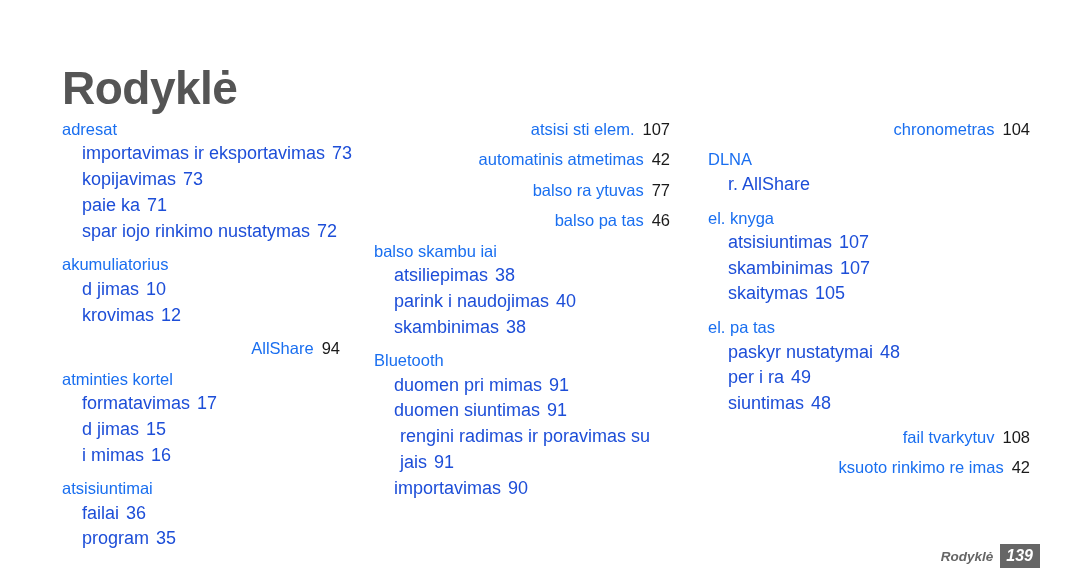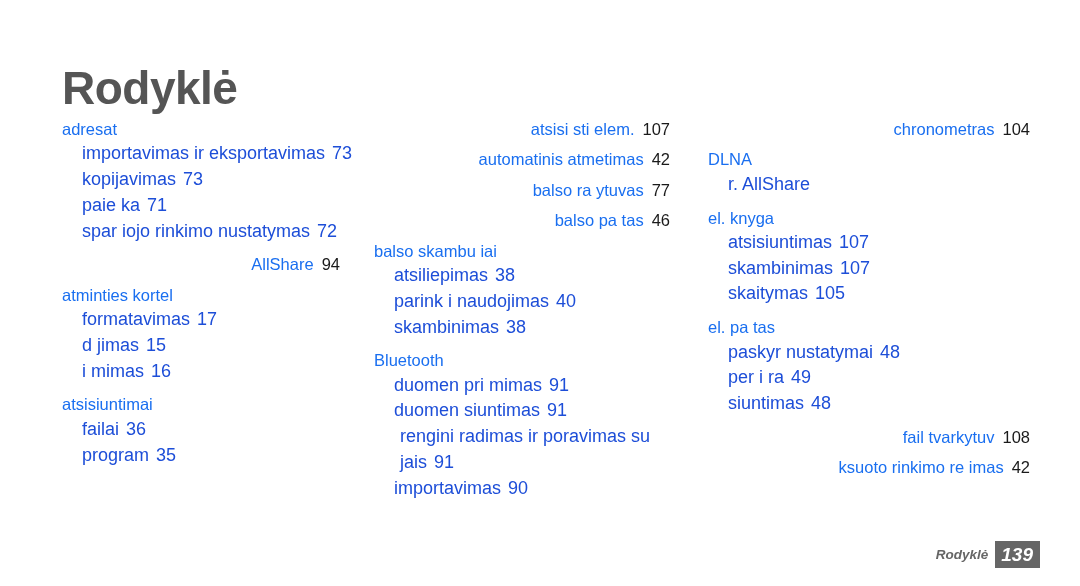--- a/index.html
+++ b/index.html
@@ -95,21 +95,21 @@
   }
   #footer-label {
     font-size: 13.5px;
     font-style: italic;
     font-weight: bold;
     color: #666666;
   }
   #footer-page {
     background: #666666;
     color: #ffffff;
-    font-size: 19px;
+    font-size: 16px;
     font-style: italic;
     font-weight: bold;
     padding: 2px 7px 2px 6px;
     line-height: 1.22;
   }
 </style>
 </head>
 <body>
 
 <div id="page">
@@ -120,20 +120,27 @@
       <div class="column col-1">
         <div class="entry-group">
           <div class="entry-head"><span>adresat</span></div>
           <ul class="sub-list">
             <li class="sub-item"><span>importavimas ir eksportavimas</span><span class="pg">73</span></li>
             <li class="sub-item"><span>kopijavimas</span><span class="pg">73</span></li>
             <li class="sub-item"><span>paie ka</span><span class="pg">71</span></li>
             <li class="sub-item"><span>spar iojo rinkimo nustatymas</span><span class="pg">72</span></li>
           </ul>
         </div>
+        <div class="entry-group">
+          <div class="entry-head"><span>akumuliatorius</span></div>
+          <ul class="sub-list">
+            <li class="sub-item"><span>d jimas</span><span class="pg">10</span></li>
+            <li class="sub-item"><span>krovimas</span><span class="pg">12</span></li>
+          </ul>
+        </div>
         <div class="entry-group tight">
           <div class="entry-head indent-sm"><span>AllShare</span><span class="pg">94</span></div>
         </div>
         <div class="entry-group">
           <div class="entry-head"><span>atminties kortel</span></div>
           <ul class="sub-list">
             <li class="sub-item"><span>formatavimas</span><span class="pg">17</span></li>
             <li class="sub-item"><span>d jimas</span><span class="pg">15</span></li>
             <li class="sub-item"><span>i mimas</span><span class="pg">16</span></li>
           </ul>

